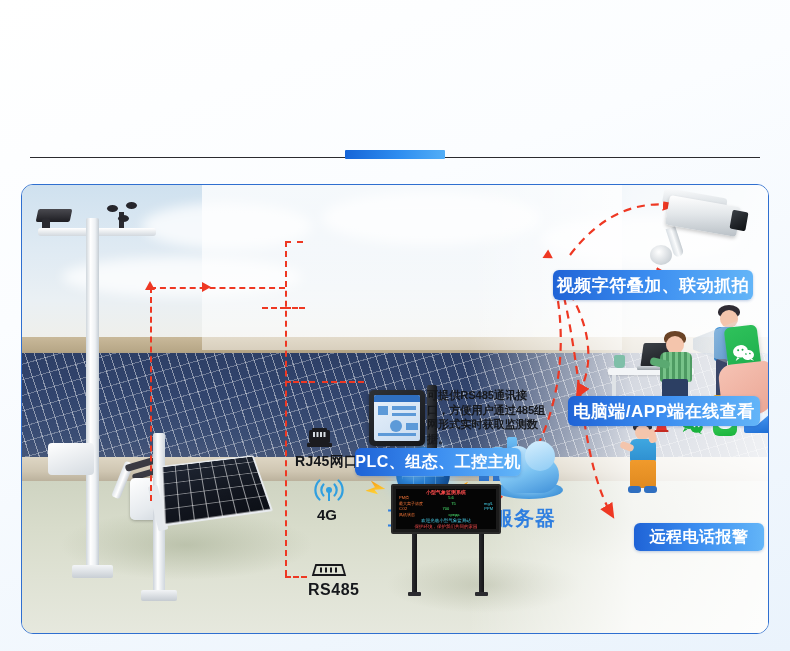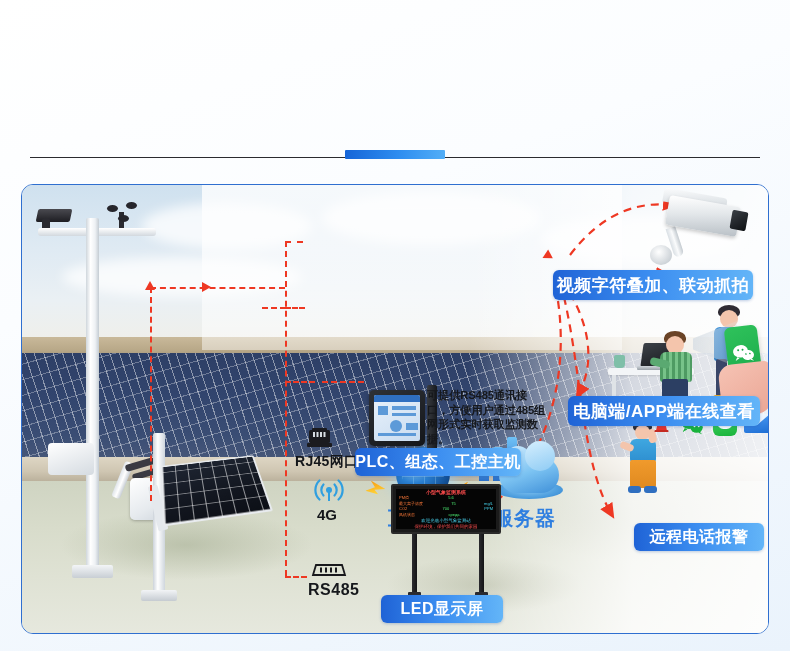--- a/index.html
+++ b/index.html
@@ -651,14 +651,13 @@
     <div class="led-leg" style="left:390px; top:349px; height:60px;"></div>
     <div class="led-leg" style="left:457px; top:349px; height:60px;"></div>
     <div class="led-foot-plate" style="left:386px; top:407px;"></div>
     <div class="led-foot-plate" style="left:453px; top:407px;"></div>
   </div>
 
   <div class="pill" id="pill-video">视频字符叠加、联动抓拍</div>
   <div class="pill" id="pill-pcapp">电脑端/APP端在线查看</div>
   <div class="pill" id="pill-plc">PLC、组态、工控主机</div>
   <div class="pill" id="pill-phone">远程电话报警</div>
-  <div class="pill" id="pill-led">LED显示屏</div>
 </div>
 
 </body></html>

